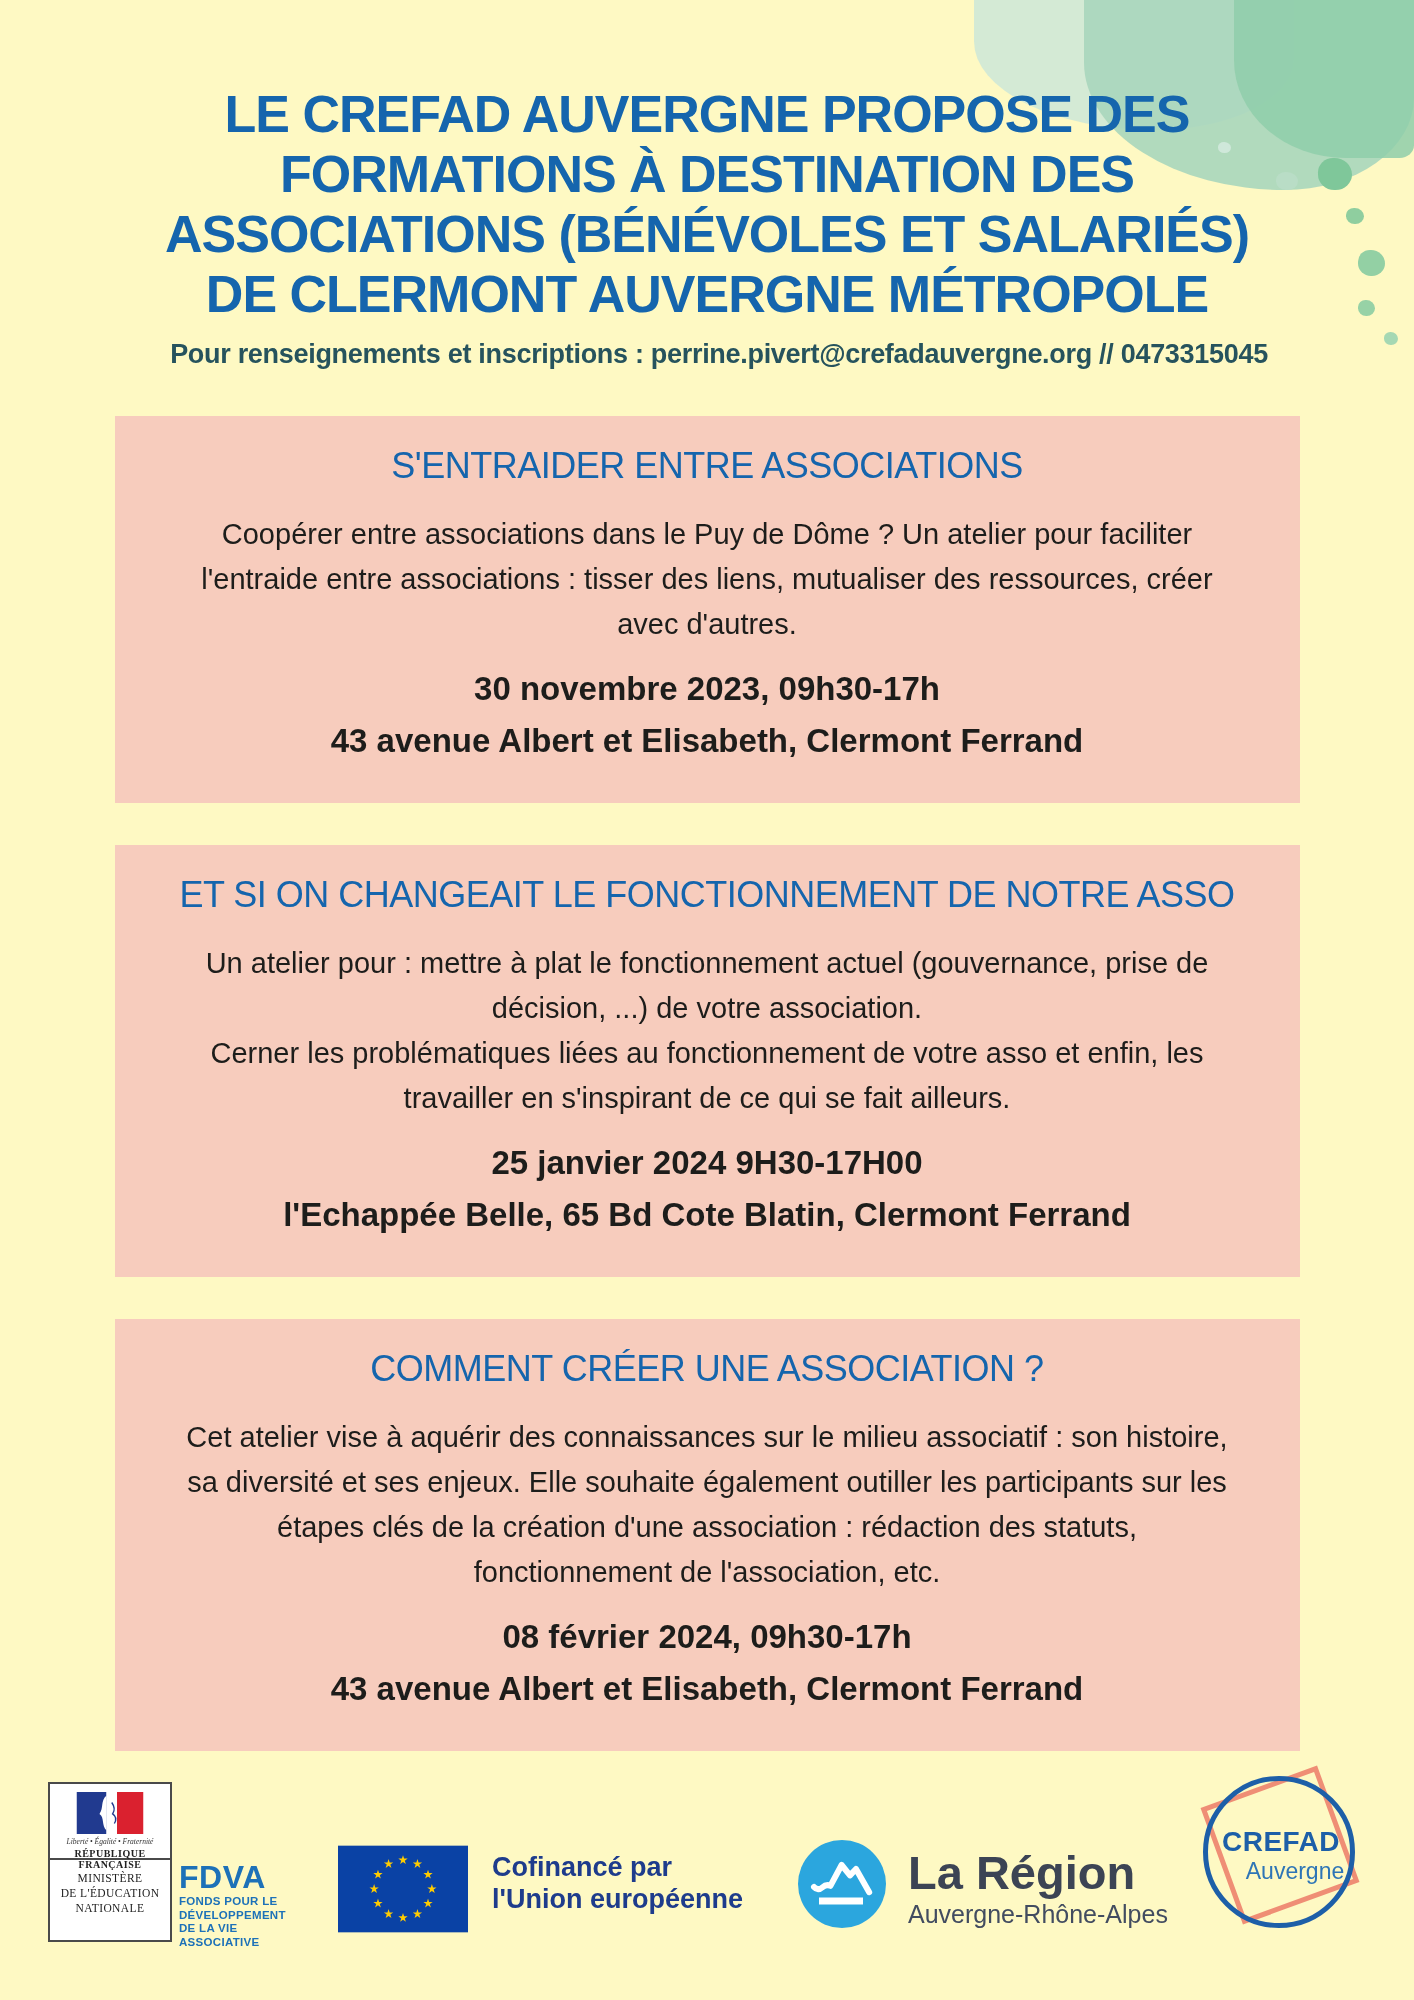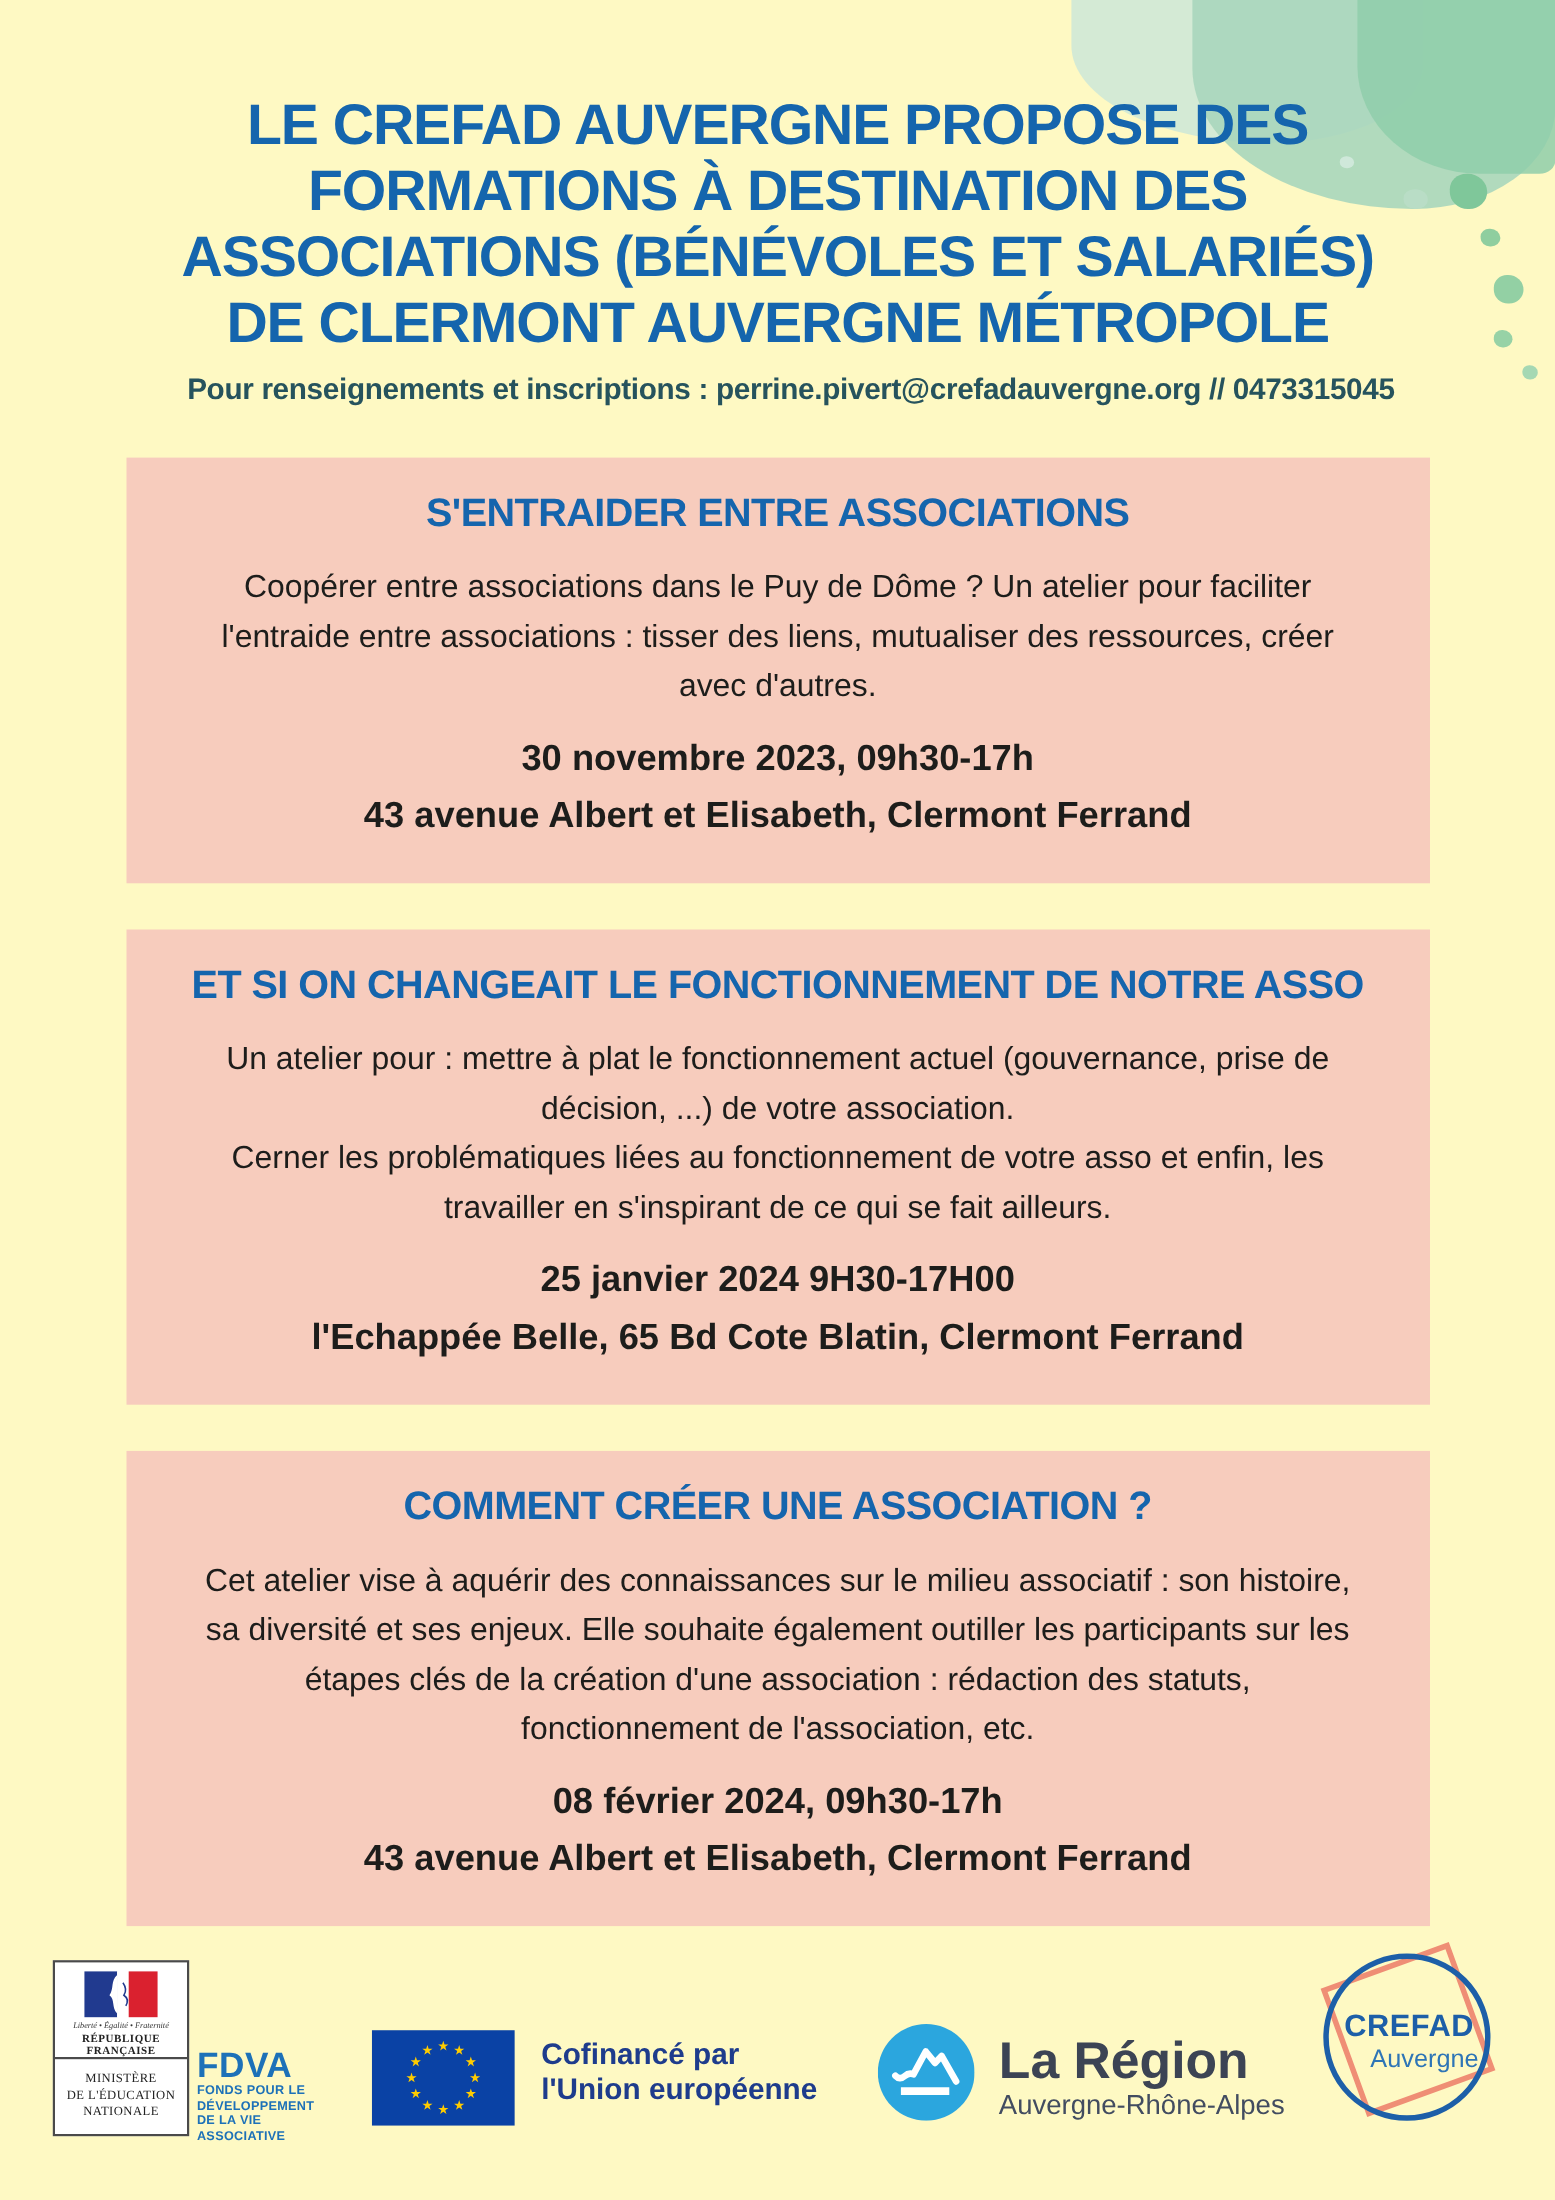--- a/index.html
+++ b/index.html
@@ -29,33 +29,33 @@
 
   
   .title { position:relative; z-index:1; padding-top:84px; text-align:center;
     color:#1565ad; font-weight:800; font-size:52px; line-height:60px; letter-spacing:-1px; }
   .contact { position:relative; z-index:1; margin-top:15px; text-align:center;
     color:#26535d; font-weight:700; font-size:27px; letter-spacing:-0.3px;padding-left:24px; }
 
   
   .cards { position:relative; z-index:1; width:1185px; margin:46px auto 0 auto; }
   .card { background:#f7ccbd; padding:28px 40px 36px 40px; margin-bottom:42px; text-align:center; }
-  .card-title { color:#1565ad; font-weight:700; font-size:36px; line-height:44px;
+  .card-title { color:#1565ad; font-weight:400; font-size:36px; line-height:44px;
     letter-spacing:-0.5px; margin-bottom:24px; }
   .card-desc { color:#1d1d1b; font-size:29px; line-height:45px; max-width:1060px;
     margin:0 auto 16px auto; white-space:pre-line; }
   .card-sched { color:#1d1d1b; font-weight:700; font-size:33px; line-height:52px; }
 
   
   .footer-item { position:absolute; z-index:1; }
 
   
   .ministry { left:48px; top:1782px; width:124px; height:160px;
     border:2px solid #4a4a4a; background:#fff; text-align:center; }
-  .ministry-top { height:88px; border-bottom:2px solid #4a4a4a; padding-top:8px; }
+  .ministry-top { height:76px; border-bottom:2px solid #4a4a4a; padding-top:8px; }
   .ministry-flag { width:72px; height:42px; display:block; margin:0 auto; }
   .ministry-motto { font-family:"Liberation Serif", serif; font-style:italic;
     font-size:7.5px; color:#333; margin-top:3px; }
   .ministry-republic { font-family:"Liberation Serif", serif; font-size:10px;
     font-weight:700; letter-spacing:.5px; color:#222; margin-top:2px; }
   .ministry-name { padding-top:11px; font-family:"Liberation Serif", serif;
     font-size:11.5px; line-height:15px; letter-spacing:.4px; color:#222; }
 
   
   .fdva { left:179px; top:1864px; color:#1d71b8; }

